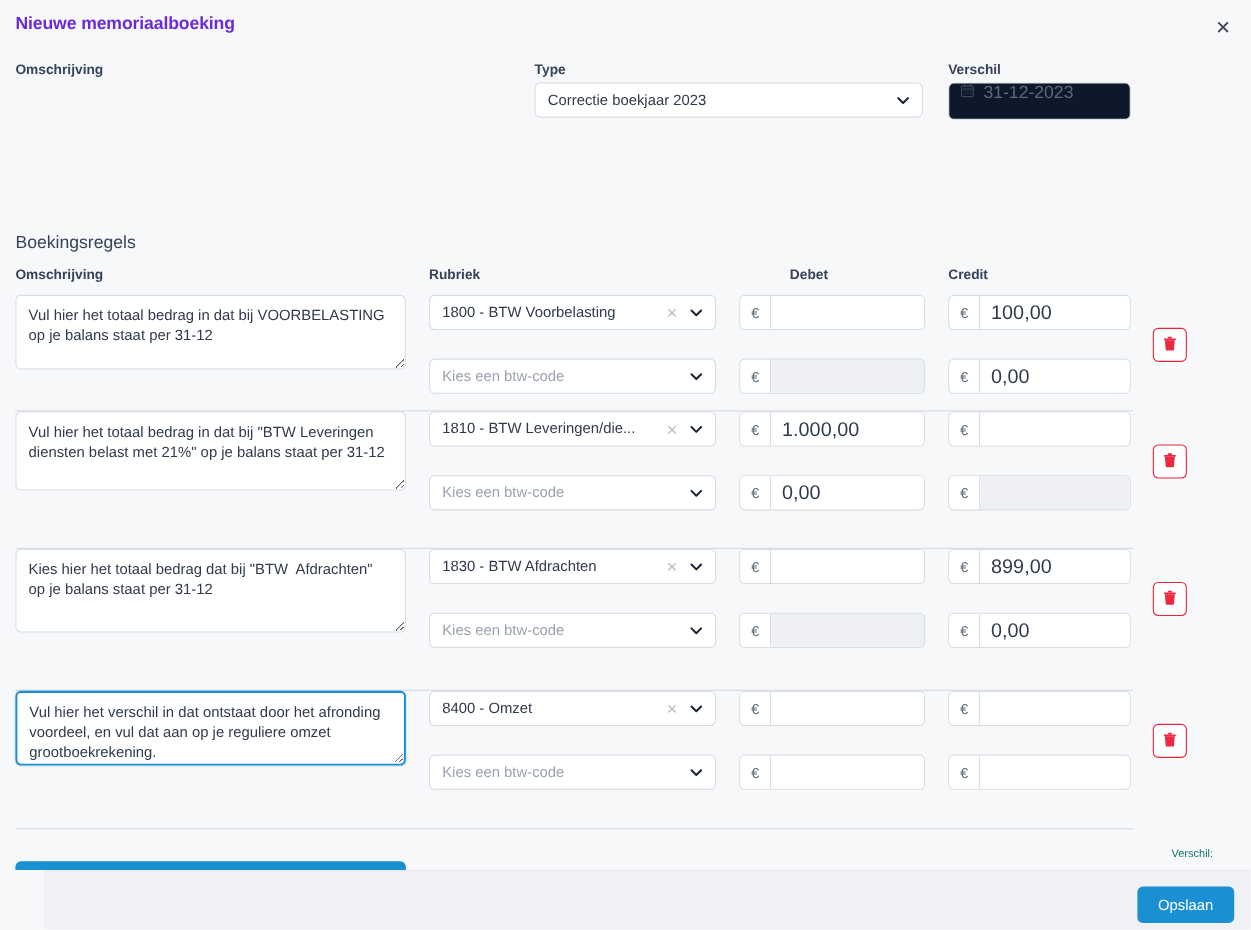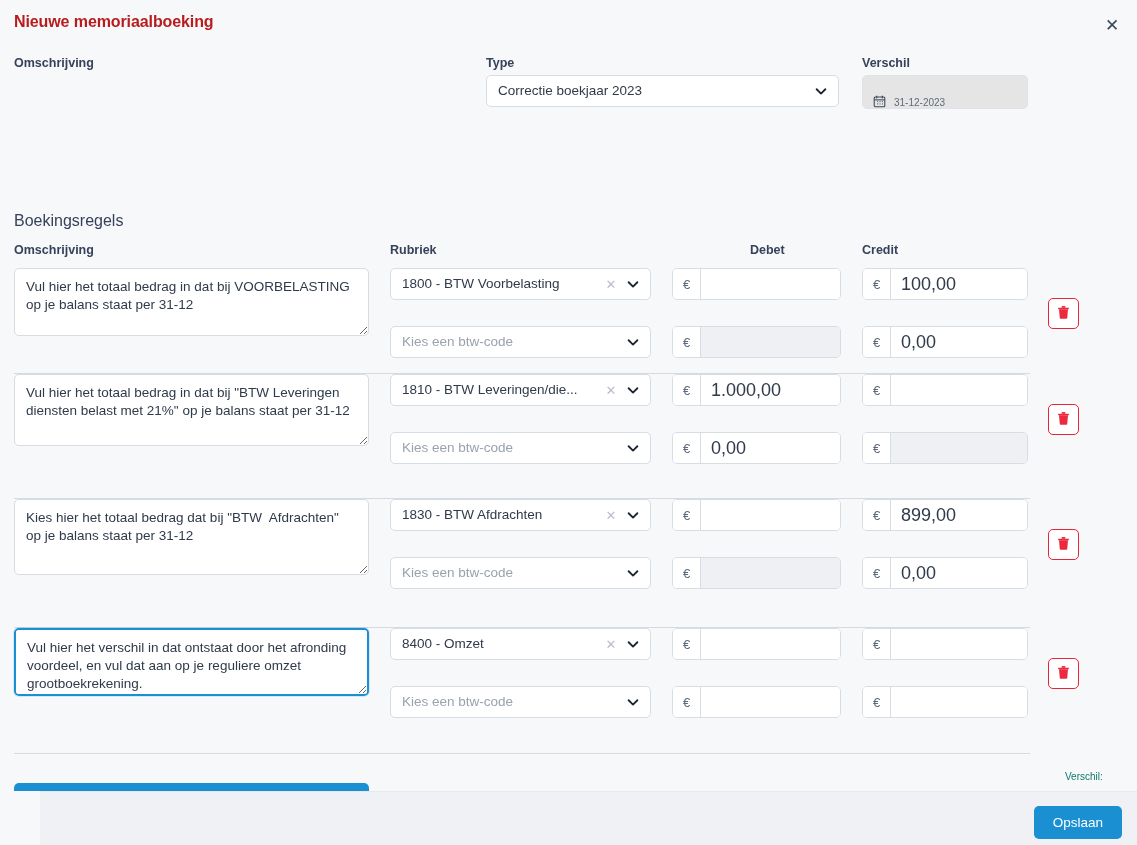--- a/index.html
+++ b/index.html
@@ -23,21 +23,21 @@
     position: relative;
     height: 48px;
     flex: 0 0 48px;
   }
   .modal-title {
     position: absolute;
     left: 14px; top: 13px;
     font-size: 16px;
     font-weight: bold;
     letter-spacing: -0.1px;
-    color: #b91c1c;
+    color: #6d28d9;
   }
   .close-btn {
     position: absolute;
     right: 12px; top: 13px;
     width: 26px; height: 24px;
     display: flex; align-items: center; justify-content: center;
     cursor: pointer;
     color: #3c4858;
     font-size: 17px;
     line-height: 1;
@@ -128,24 +128,24 @@
     color: #b9c0ca;
     font-size: 13px;
     cursor: pointer;
   }
 
   .date-box {
     width: 100%;
     height: 34px;
     border: 1px solid #dfe3e8;
     border-radius: 5px;
-    background: #e5e5e5;
-    display: flex; align-items: flex-end;
+    background: #0f172a;
+    display: flex; align-items: flex-start;
     padding: 0 10px;
-    font-size: 10px;
+    font-size: 16px;
     color: #5f6b7a;
   }
   .date-box .cal { margin-right: 8px; display: flex; color: #3c4858; }
 
   
   .section-title {
     position: absolute;
     left: 14px; top: 164px;
     font-size: 16px;
     color: #36425a;
@@ -153,21 +153,21 @@
   }
   .col-heads { position: absolute; top: 195px; left: 0; width: 1137px; height: 16px; }
   .col-heads span {
     position: absolute;
     font-size: 12.5px;
     font-weight: bold;
     color: #36425a;
   }
   .ch-omschr { left: 14px; }
   .ch-rubriek { left: 390px; }
-  .ch-debet { left: 704px; padding-left: 46px; }
+  .ch-debet { left: 672px; padding-left: 46px; }
   .ch-credit { left: 862px; }
 
   
   .lines { position: absolute; left: 0; top: 220px; width: 1137px; }
   .line-row { position: relative; width: 1137px; }
   .divider {
     position: absolute;
     left: 14px;
     width: 1016px;
     height: 1px;

